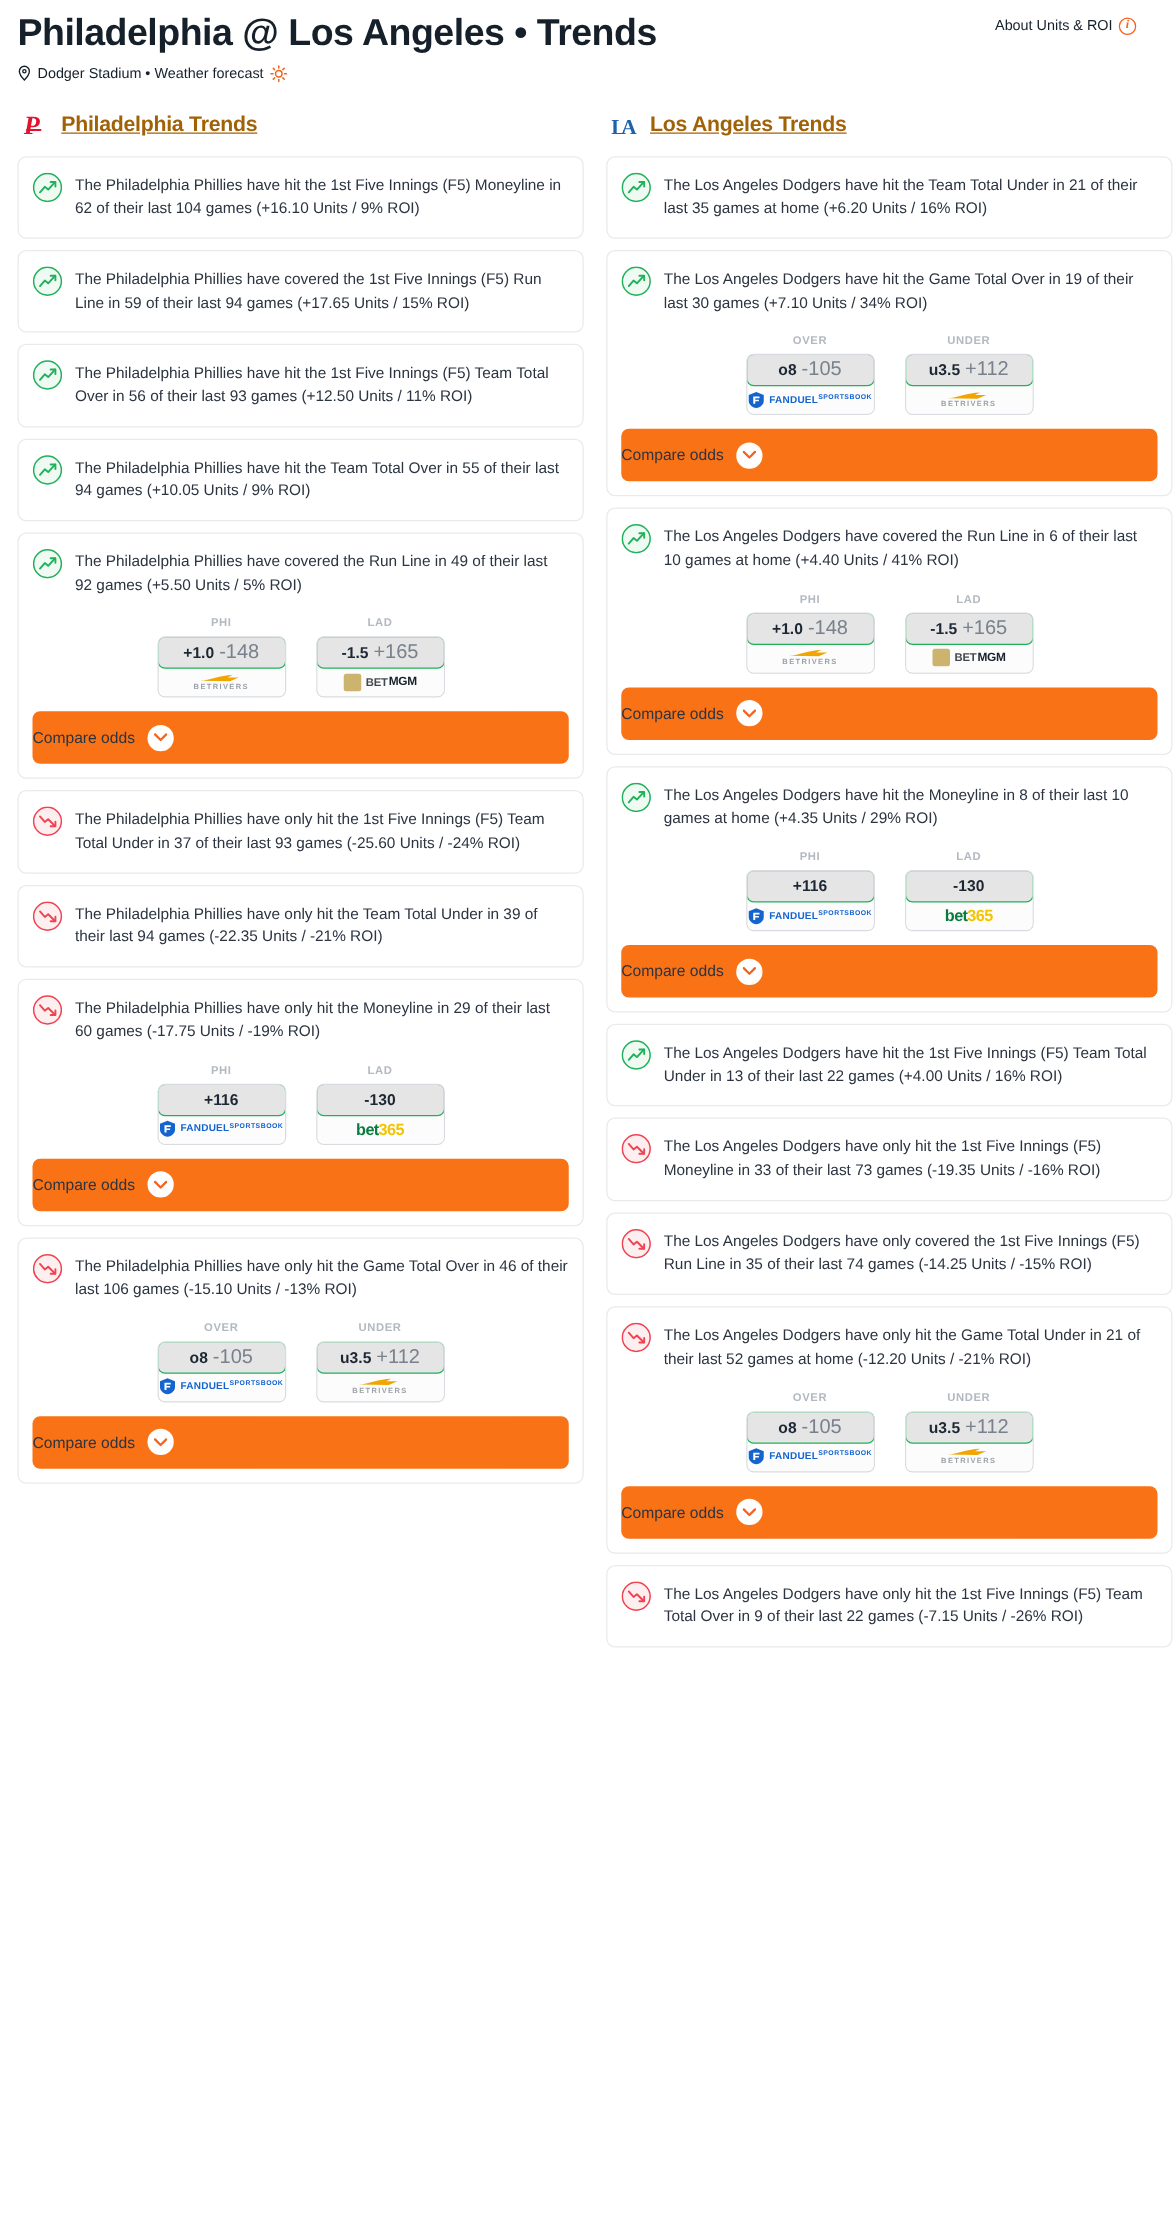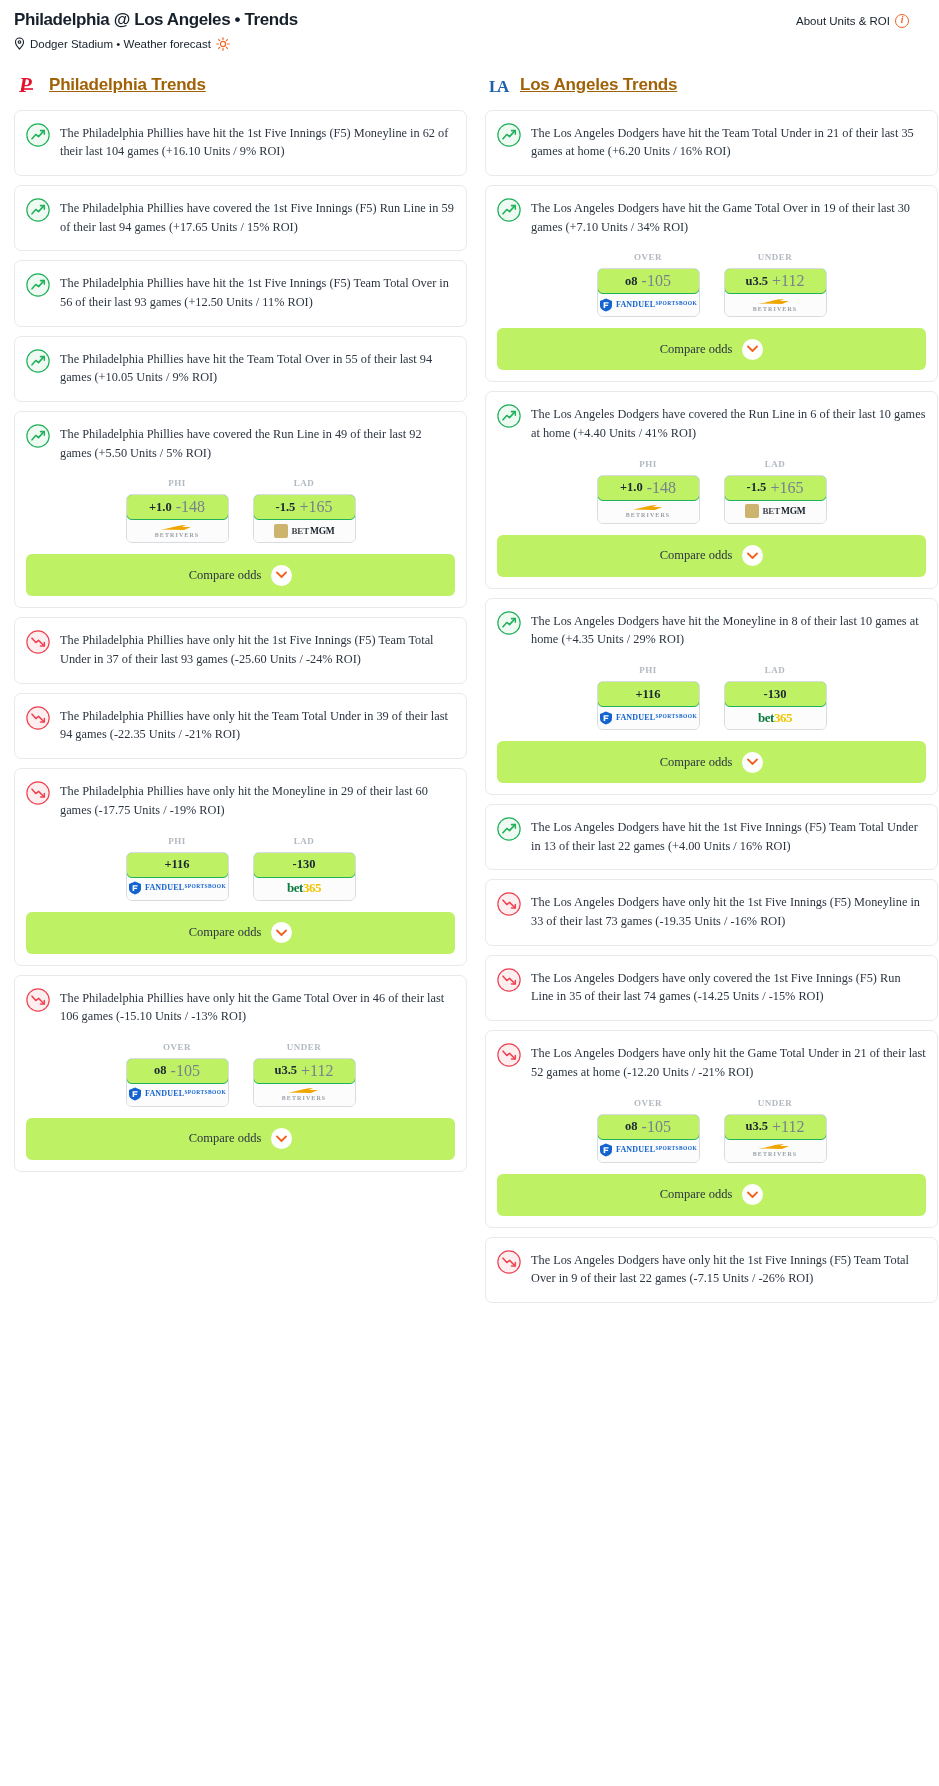--- a/index.html
+++ b/index.html
@@ -7,21 +7,21 @@
     width: 939px;
     background: #ffffff;
     font-family: "Liberation Sans", sans-serif;
     color: #17202a;
   }
   body { padding: 10px 14px 24px 14px; }
 
   
   .page-header { position: relative; margin-bottom: 10px; }
   .page-title {
-    font-size: 17px;
+    font-size: 30px;
     font-weight: 700;
     letter-spacing: -0.4px;
     color: #16202b;
     line-height: 1.15;
   }
   .about-link {
     position: absolute;
     top: 4px; right: 16px;
     display: flex;
     align-items: center;
@@ -74,21 +74,20 @@
   .col-header .title { font-size: 17px; font-weight: 700; color: #a16207; letter-spacing: -0.2px; text-decoration: underline; }
 
   
   .trend-card {
     border: 1px solid #e9eaec;
     border-radius: 7px;
     background: #ffffff;
     margin-bottom: 9px;
     padding: 11px 11px 0 11px;
     overflow: hidden;
-    font-family: Liberation Serif, serif;
   }
   .trend-body { display: flex; gap: 10px; align-items: flex-start; padding-bottom: 14px; }
   .trend-icon { flex: 0 0 24px; width: 24px; height: 24px; margin-top: 1px; }
   .trend-icon svg { display: block; }
   .trend-text {
     font-size: 12.3px;
     line-height: 1.52;
     color: #2b3440;
     padding-top: 2px;
   }
@@ -112,21 +111,21 @@
   .odds-box {
     border: 1px solid #d8dce0;
     border-radius: 6px;
     overflow: hidden;
     background: #fff;
     cursor: pointer;
   }
   .odds-value {
     border: 1.3px solid #20b15a;
     border-radius: 6px;
-    background: #bef264;
+    background: #e5e5e5;
     height: 26px;
     display: flex;
     align-items: center;
     justify-content: center;
     gap: 4px;
     position: relative;
     z-index: 1;
     margin: -1px;
   }
   .odds-main { font-size: 12.5px; font-weight: 700; color: #1d2733; }
@@ -151,27 +150,27 @@
   .bk-fanduel .shield { width: 14px; height: 14px; }
   .bk-fanduel .stack { display:flex; flex-direction:row; line-height:1; }
   .bk-fanduel .f1 { font-size: 8px; font-weight: 700; color: #1464cf; letter-spacing: .2px;}
   .bk-fanduel .f2 { font-size: 5.5px; font-weight: 700; color: #1464cf; letter-spacing: .4px;}
   .bk-bet365 { font-size: 13px; font-weight: 700; letter-spacing: -0.5px; }
   .bk-bet365 .g { color: #0a7b3e; }
   .bk-bet365 .y { color: #f2c500; }
 
   
   .compare-bar {
-    background: #bef264;
+    background: #f97316;
     border-radius: 6px;
     height: 42px;
     margin: 0 0 11px 0;
     display: flex;
     align-items: center;
-    justify-content: center;
+    justify-content: flex-start;
     gap: 10px;
     cursor: pointer;
   }
   .compare-label { font-size: 12.5px; color: #2b3440; font-weight: 400; }
   .chev-circle {
     width: 21px; height: 21px;
     border-radius: 50%;
     background: #ffffff;
     display: flex; align-items: center; justify-content: center;
   }

